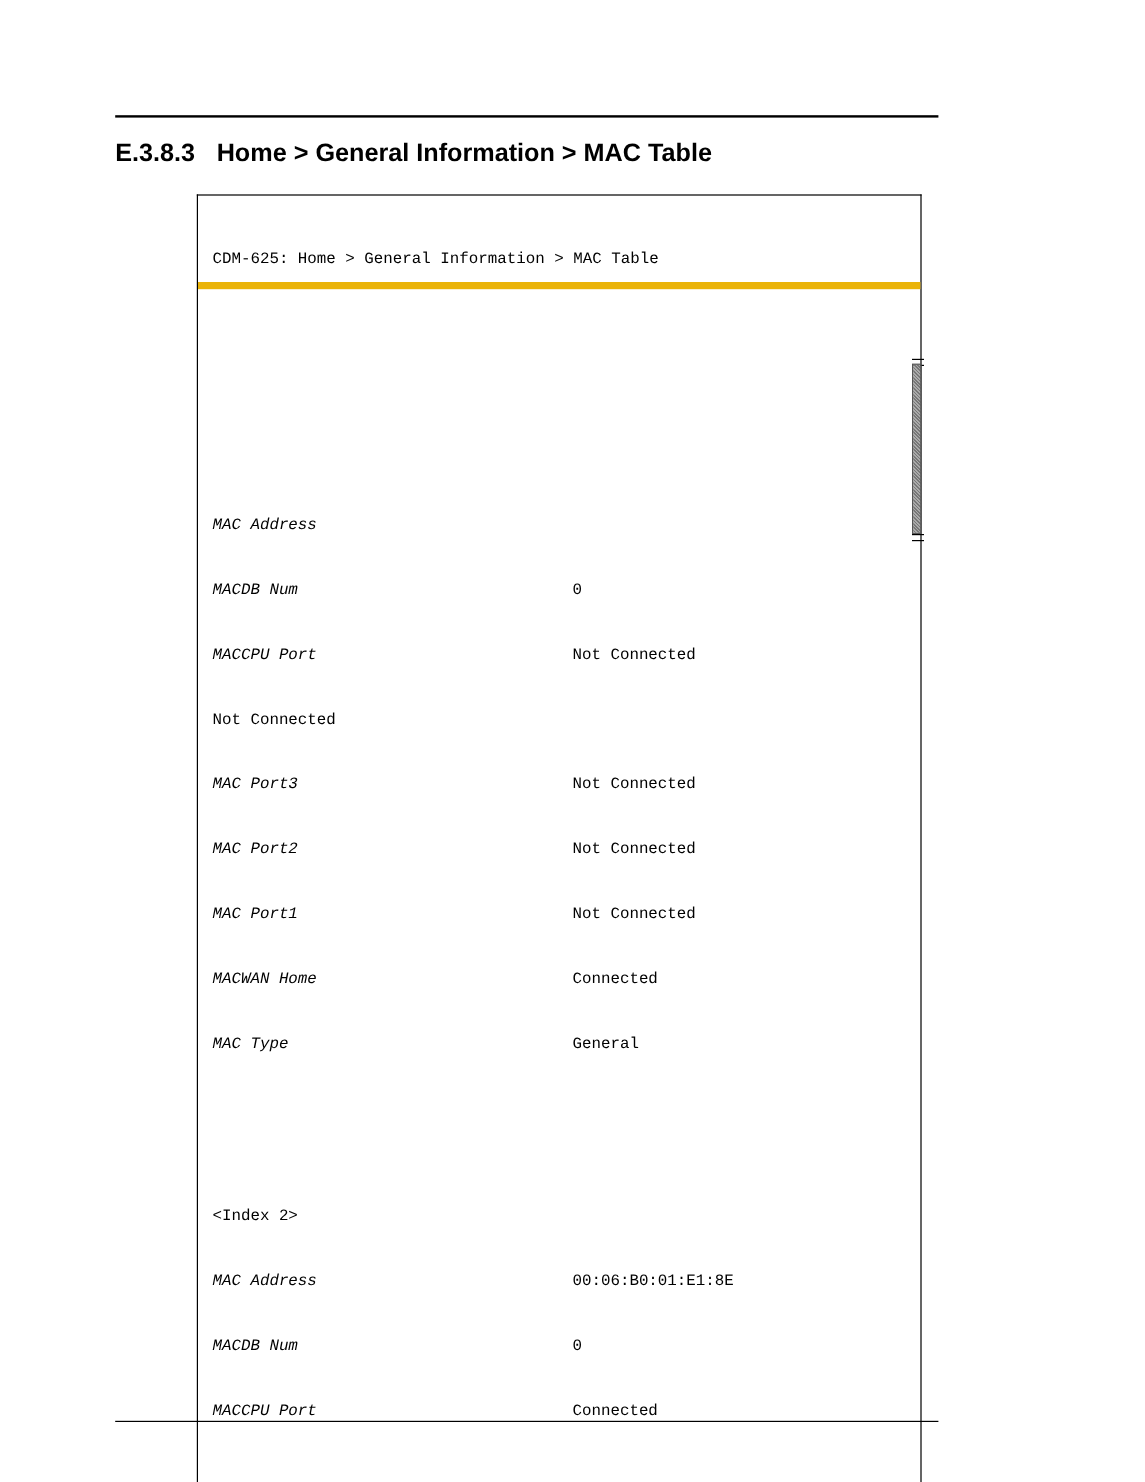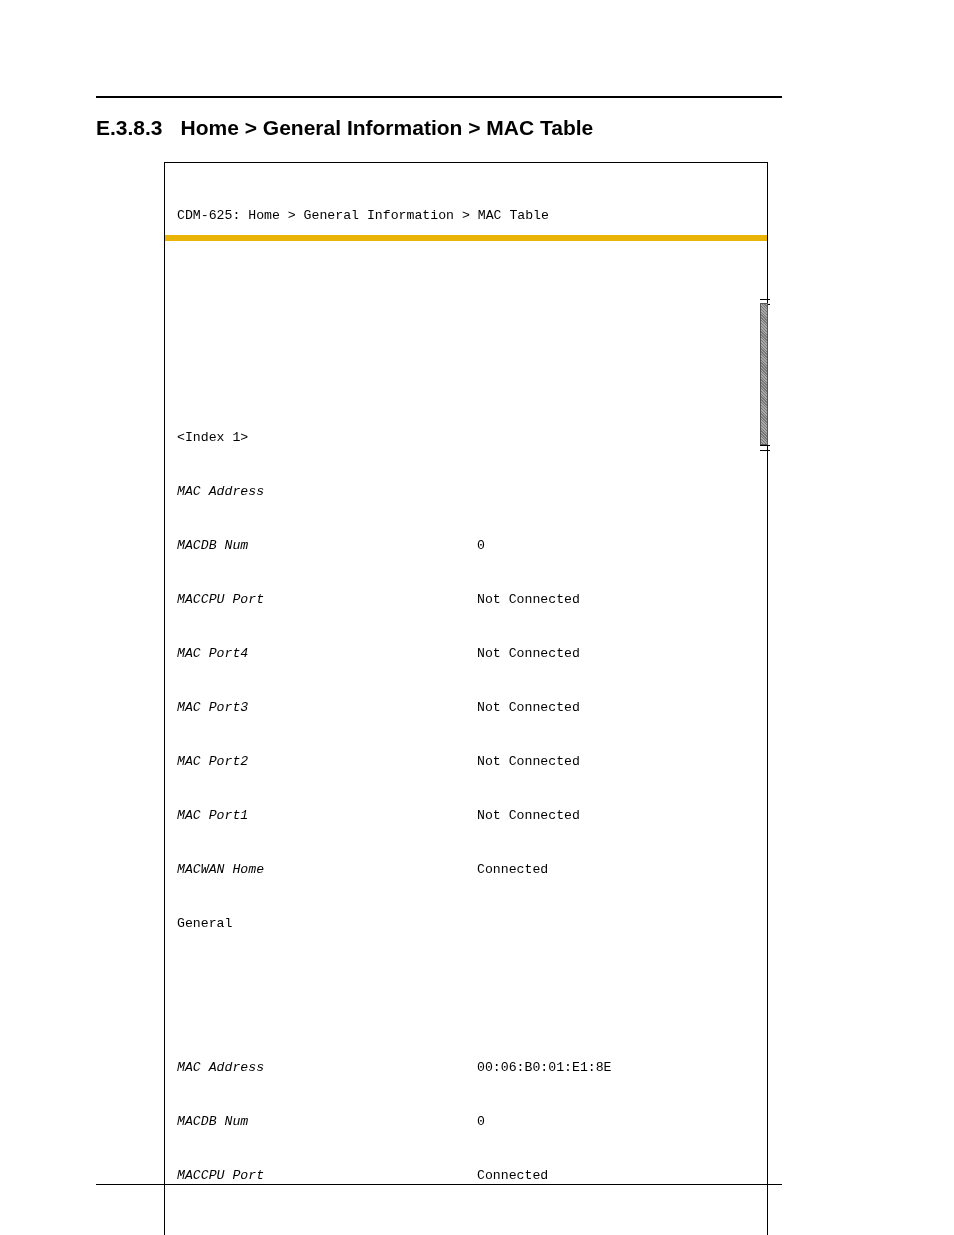--- a/index.html
+++ b/index.html
@@ -108,33 +108,33 @@
 
   <div class="terminal-wrap">
     <div class="term-header">CDM-625: Home &gt; General Information &gt; MAC Table</div>
 
     <div class="term-body">
       <div class="scroll-cap-top"></div>
       <div class="scrollbar"></div>
       <div class="scroll-cap-bot"></div>
 
       
-      <div>&lt;Index 1&gt;</div>
       <div class="row"><span class="label">MAC Address</span></div>
       <div class="row"><span class="label">MACDB Num</span><span class="value">0</span></div>
       <div class="row"><span class="label">MACCPU Port</span><span class="value">Not Connected</span></div>
-      <div class="row"><span class="label">MAC Port4</span><span class="value">Not Connected</span></div>
+      <div class="row"><span class="value">Not Connected</span></div>
       <div class="row"><span class="label">MAC Port3</span><span class="value">Not Connected</span></div>
       <div class="row"><span class="label">MAC Port2</span><span class="value">Not Connected</span></div>
       <div class="row"><span class="label">MAC Port1</span><span class="value">Not Connected</span></div>
       <div class="row"><span class="label">MACWAN Home</span><span class="value">Connected</span></div>
-      <div class="row"><span class="value">General</span></div>
+      <div class="row"><span class="label">MAC Type</span><span class="value">General</span></div>
       <div style="height:18px"></div>
 
       
+      <div>&lt;Index 2&gt;</div>
       <div class="row"><span class="label">MAC Address</span><span class="value">00:06:B0:01:E1:8E</span></div>
       <div class="row"><span class="label">MACDB Num</span><span class="value">0</span></div>
       <div class="row"><span class="label">MACCPU Port</span><span class="value">Connected</span></div>
       
       
       
       
       
       
       

